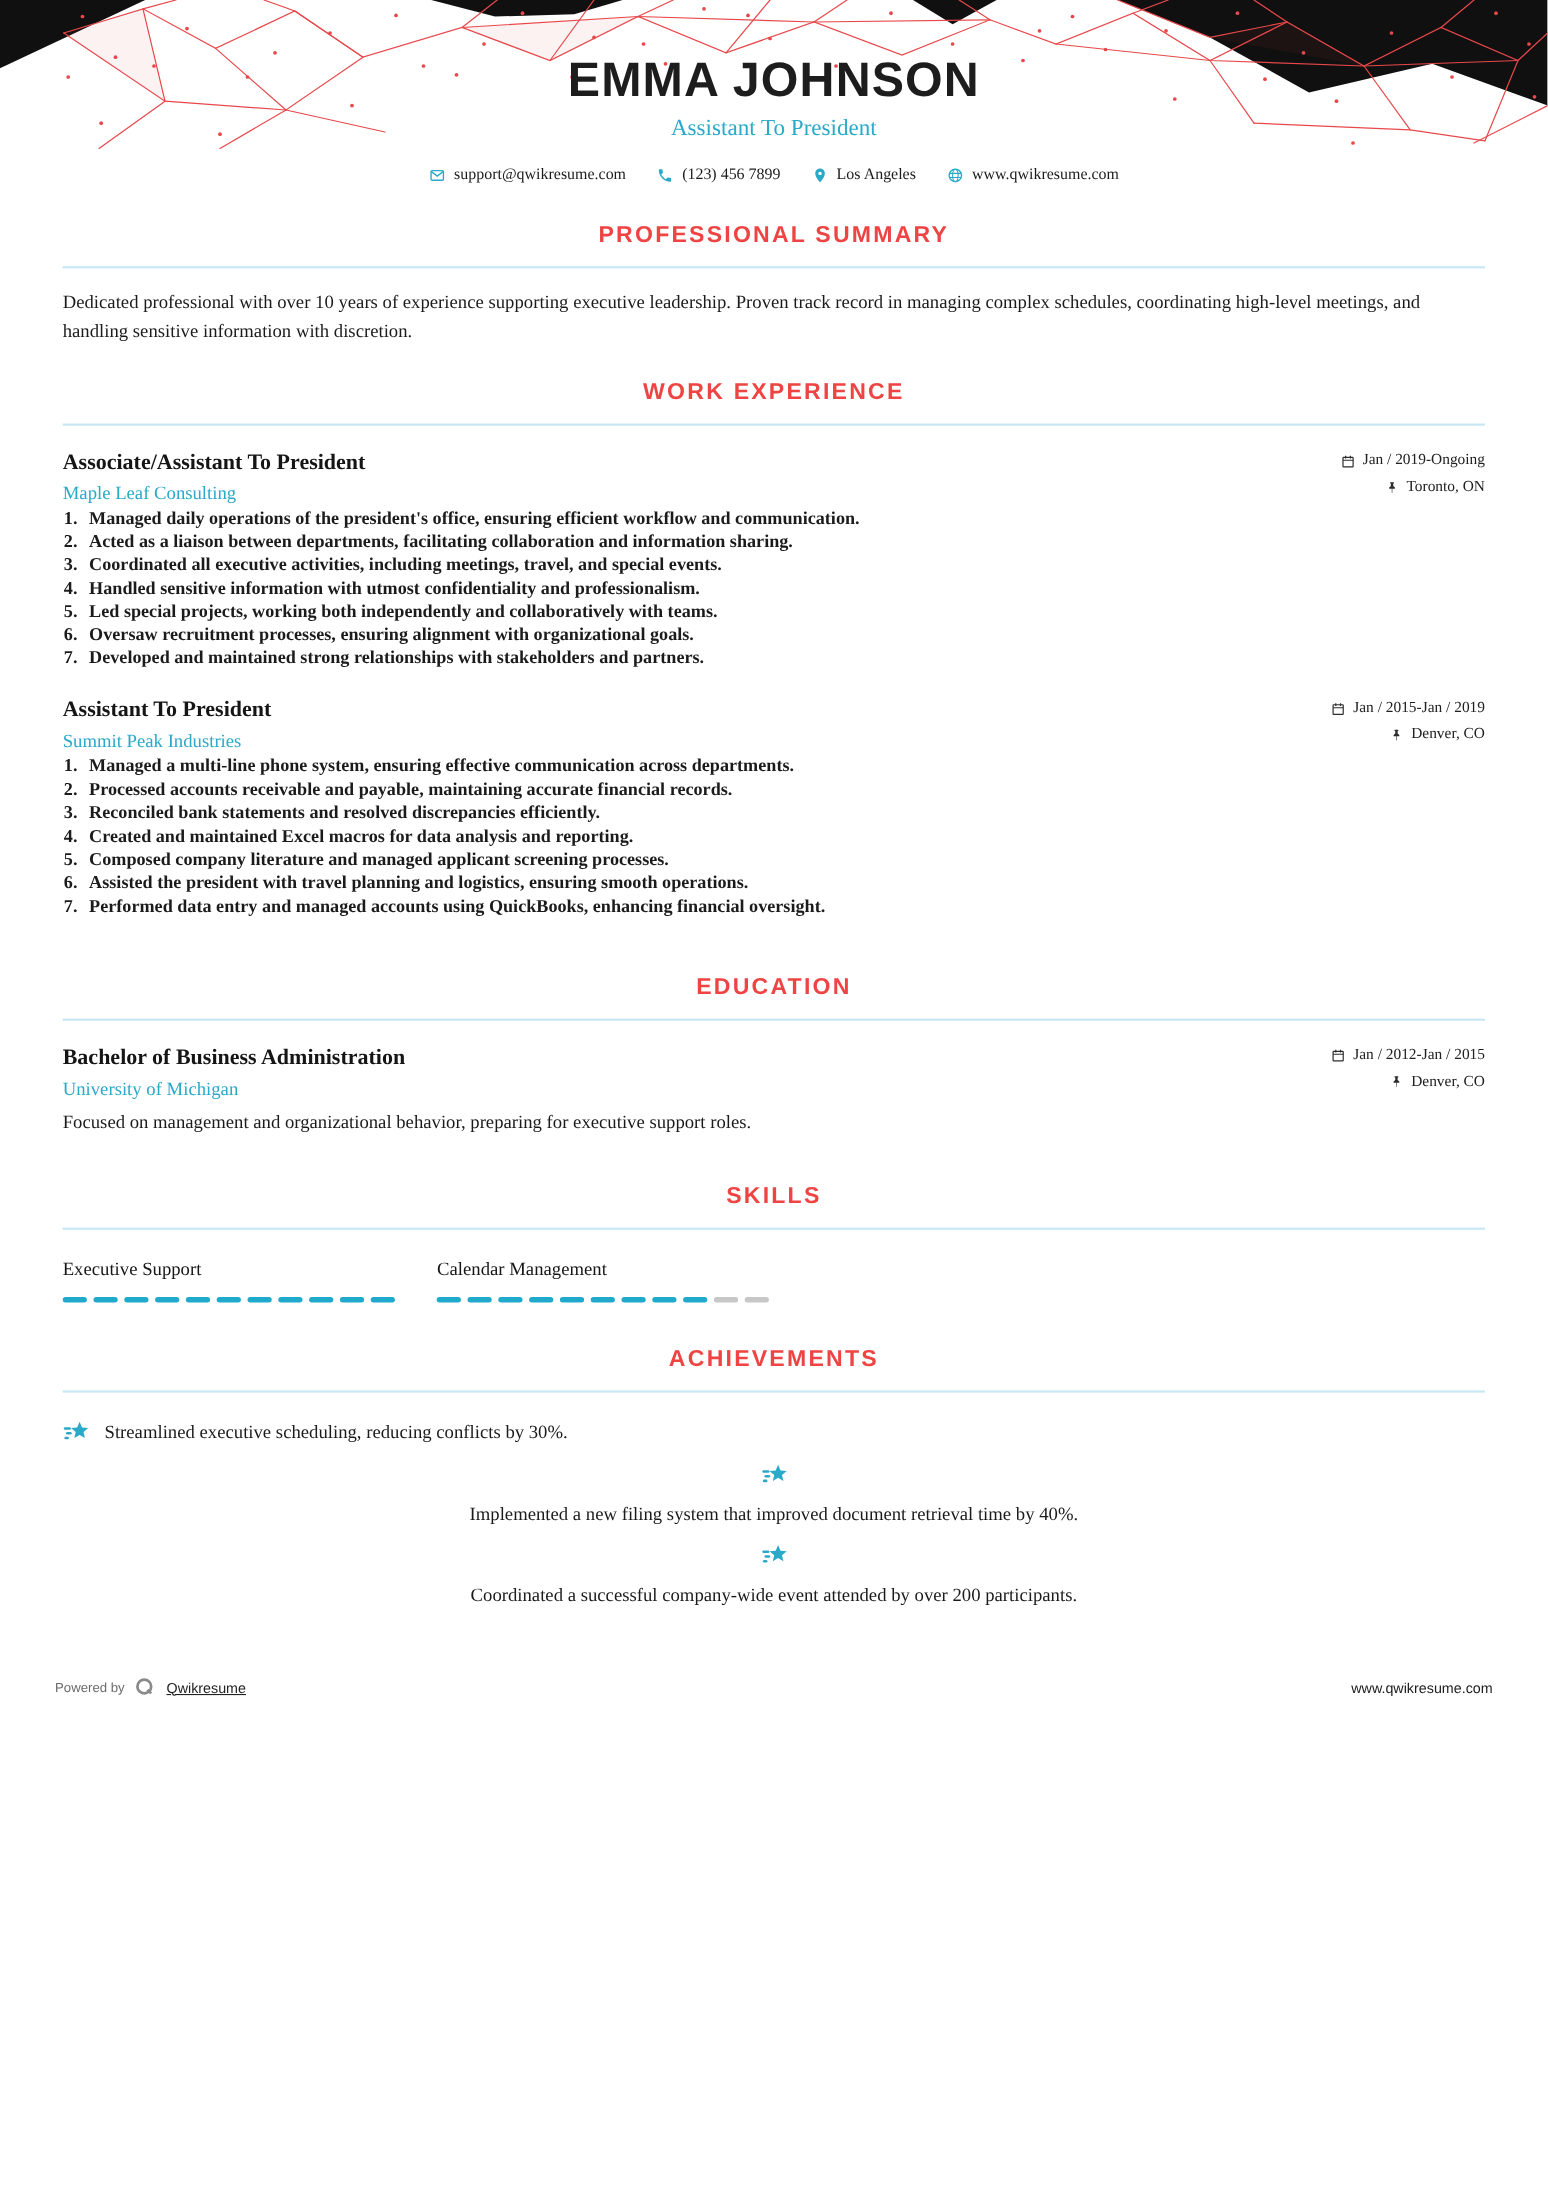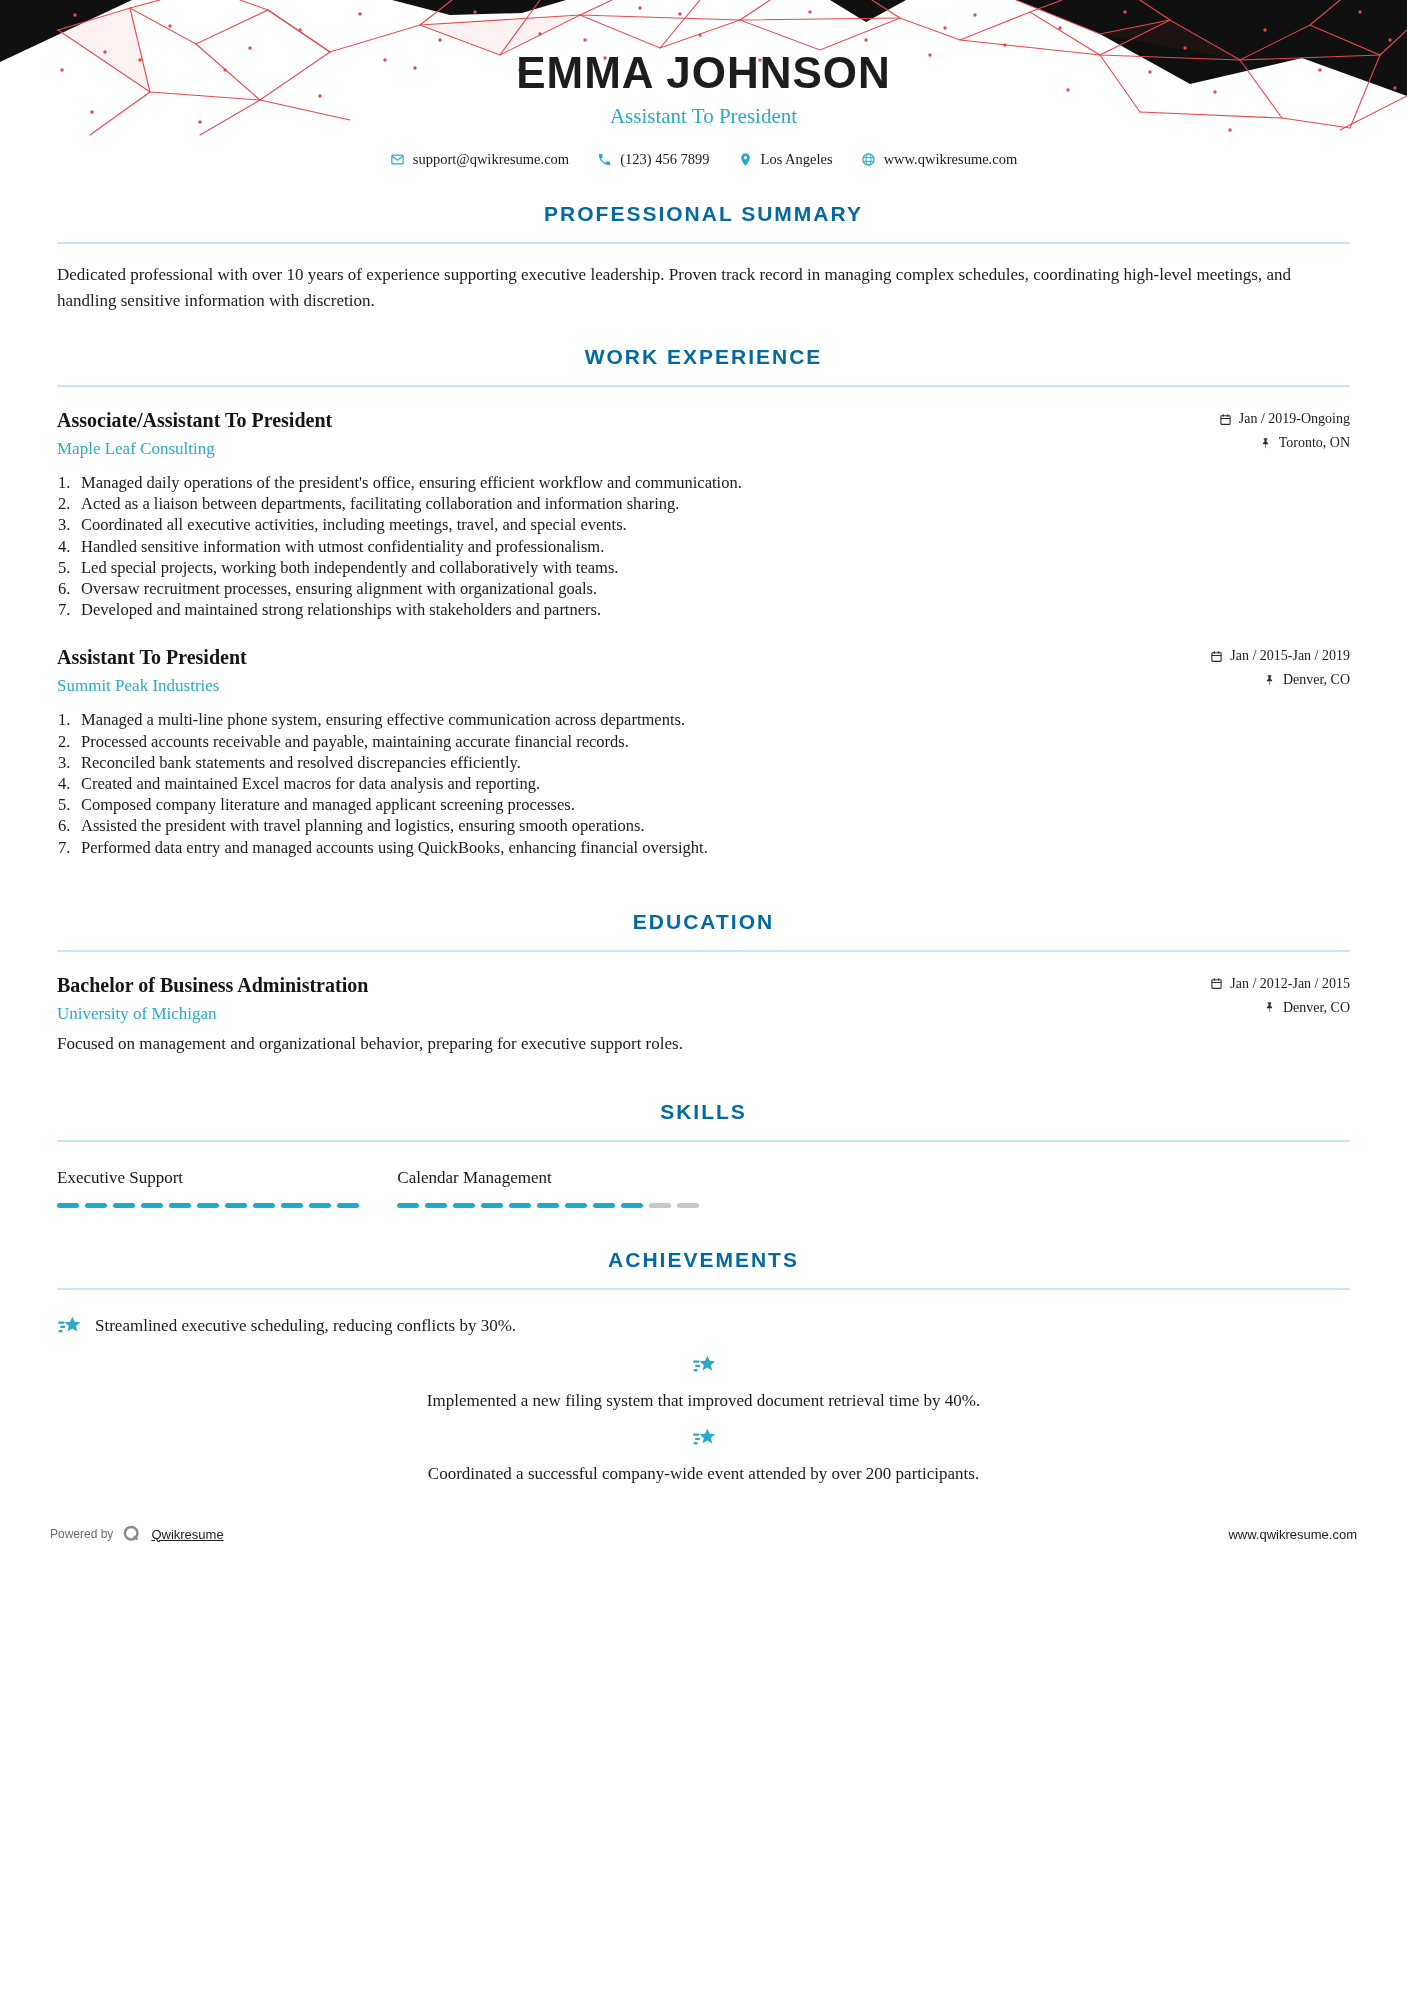--- a/index.html
+++ b/index.html
@@ -33,37 +33,37 @@
     gap: 28px; margin-top: 22px; font-size: 14.5px; color: #1a1a1a;
   }
   .contact-item { display: flex; align-items: center; gap: 8px; }
   .contact-item svg { width: 15px; height: 15px; display: block; }
 
   
   .sec-head { text-align: center; border-bottom: 2px solid #c8e7f4; padding-bottom: 16px; }
   .sec-head h2 {
     margin: 0;
     font-family: "Liberation Sans", sans-serif;
-    font-size: 21px; font-weight: bold; letter-spacing: 2px; color: #0369a1;
+    font-size: 21px; font-weight: bold; letter-spacing: 2px; color: #ef4444;
   }
 
   #summary { margin-top: 34px; }
   .summary-text { margin: 18px 0 0; font-size: 17px; line-height: 1.5; }
 
   #work { margin-top: 32px; }
   .job { margin-top: 22px; }
   .job-head { display: flex; justify-content: space-between; align-items: flex-start; }
   .job-title { margin: 0; font-size: 20px; font-weight: bold; color: #151515; }
   .company { font-size: 17px; color: #2aa9c8; margin-top: 7px; }
   .meta { text-align: right; font-size: 14px; color: #202020; flex: none; padding-top: 2px; }
   .meta-row { display: flex; justify-content: flex-end; align-items: center; gap: 7px; }
   .meta-row + .meta-row { margin-top: 8px; }
   .meta svg { width: 13px; height: 13px; display: block; }
 
-  .bullets { margin: 13px 0 0; padding: 0; list-style: none; counter-reset: b; }
+  .bullets { margin: 1px 0 0; padding: 0; list-style: none; counter-reset: b; font-weight: bold; }
   .bullets li { counter-increment: b; position: relative; padding-left: 24px; font-size: 16.5px; line-height: 21.2px; }
   .bullets li::before { content: counter(b) "."; position: absolute; left: 1px; }
 
   #education { margin-top: 52px; }
   .edu { margin-top: 22px; }
   .edu-desc { margin: 10px 0 0; font-size: 17px; }
 
   #skills { margin-top: 46px; }
   .skills-grid {
     margin-top: 26px; width: 995px;

